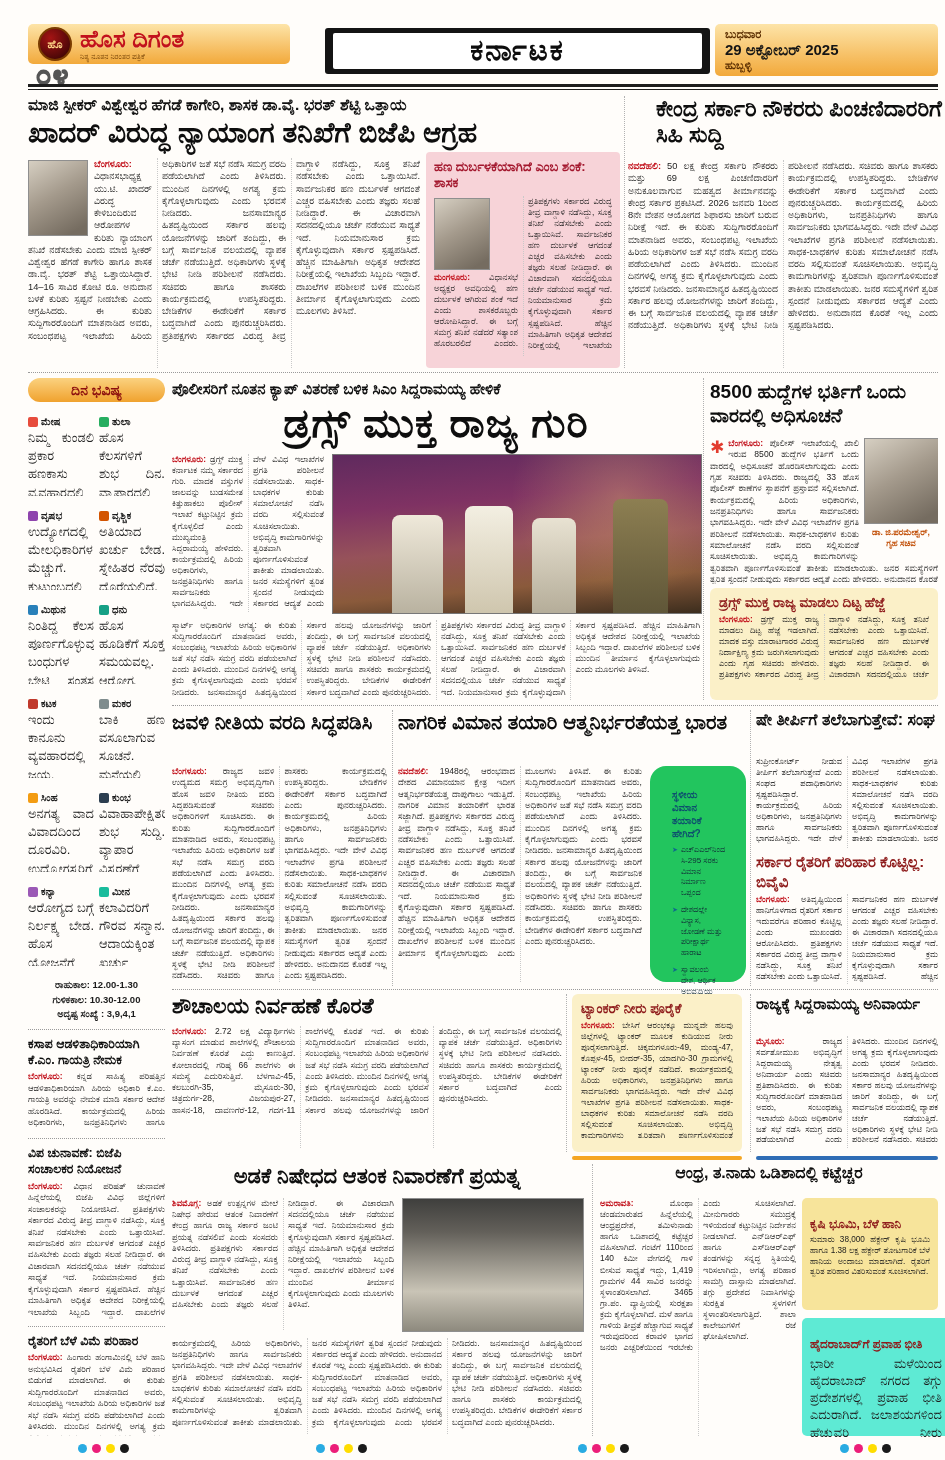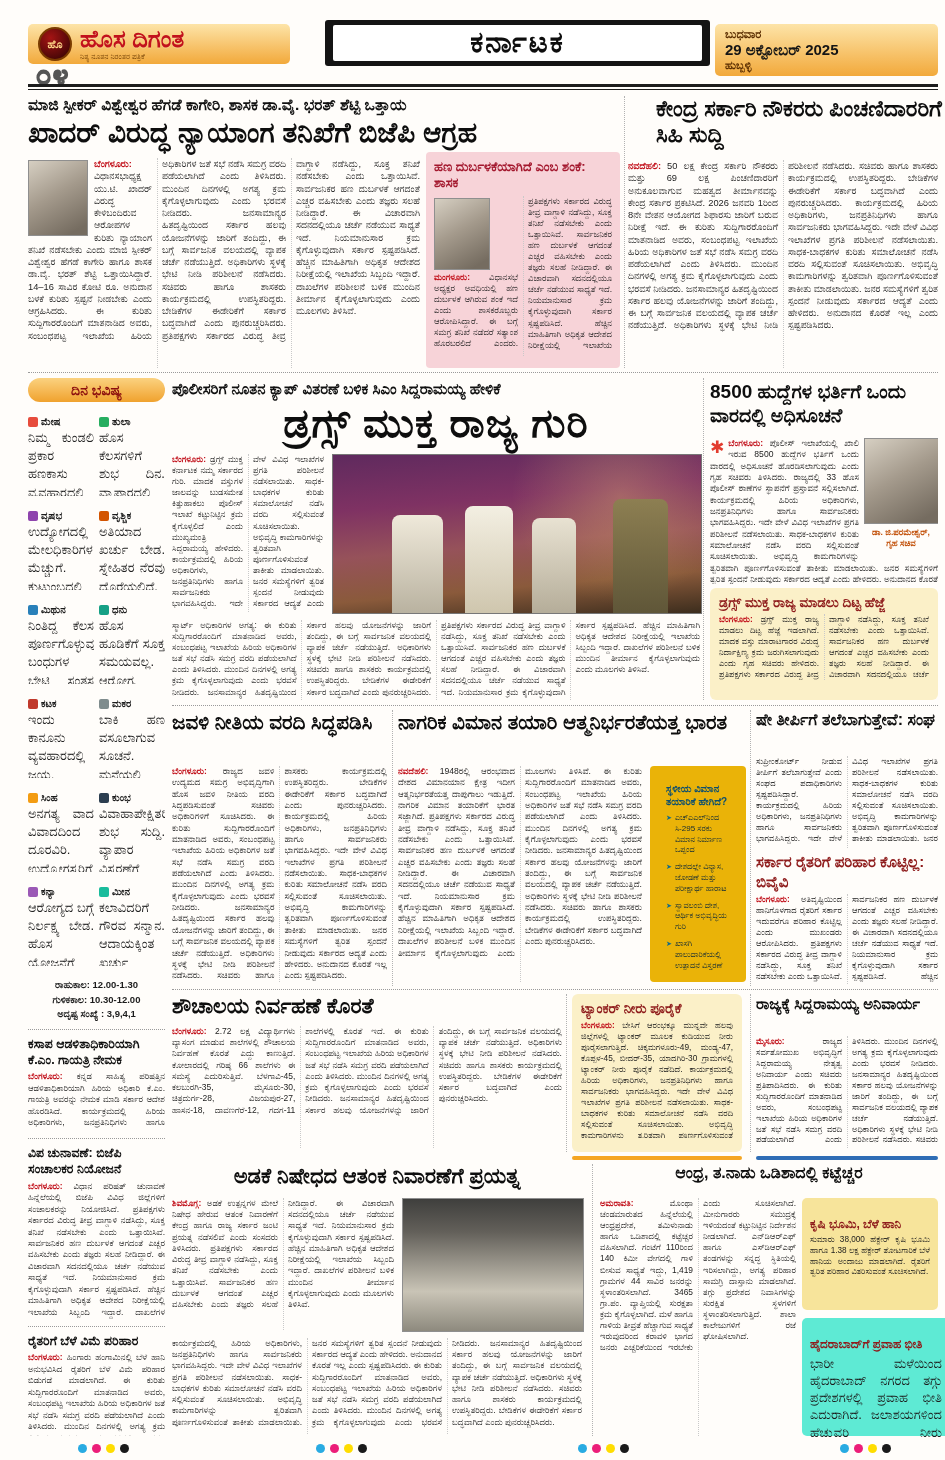--- a/index.html
+++ b/index.html
@@ -66,21 +66,21 @@
   .zcell:nth-child(11) .zicon{background:#9b59b6}.zcell:nth-child(12) .zicon{background:#1abc9c}
   .horo-foot{margin-top:12px;text-align:center;font-size:9.5px;font-weight:800;line-height:1.55;}
   .sep{border-top:1px dotted #9a9a9a;margin:7px 0;}
   .lc-head{font-size:12.5px;font-weight:900;line-height:1.25;margin-bottom:3px;color:#0e0e0e;}
   .lc-body{font-size:8.5px;line-height:1.35;text-align:justify;overflow:hidden;}
   
   .pinkbox{background:#f7d3d8;border-radius:4px;padding:7px 8px;box-sizing:border-box;}
   .pink-title{font-size:13px;font-weight:900;color:#a3172d;line-height:1.25;margin-bottom:4px;}
   .ybox{background:#fbf0c8;border-radius:6px;padding:7px 9px;box-sizing:border-box;}
   .ybox-title{font-size:13.5px;font-weight:900;color:#8e1b1b;line-height:1.2;margin-bottom:3px;}
-  .cyanbox{background:#eab308;border-radius:4px;padding:16px;box-sizing:border-box;}
+  .cyanbox{background:#22c55e;border-radius:16px;padding:22px;box-sizing:border-box;}
   .cyan-title{font-size:10px;font-weight:900;color:#0d4f6e;margin-bottom:5px;line-height:1.3;}
   .cyan-item{font-size:8px;line-height:1.35;margin-bottom:6px;color:#112a36;display:flex;gap:3px;text-align:left;}
   .cyan-item::before{content:"➤";color:#0d6a8c;font-size:7px;}
   .box2{border-radius:5px;padding:19px 8px;box-sizing:border-box;}
   .box2-title{font-size:12px;font-weight:900;color:#8e1b1b;line-height:1.25;margin-bottom:3px;}
   .cap{font-size:8.5px;font-weight:800;color:#c2510a;text-align:center;line-height:1.25;}
   .cap-wrap{float:right;width:74px;margin:0 0 3px 5px;}
   .flower{float:left;color:#e23b2e;font-size:17px;line-height:1;margin:1px 4px 0 0;}
   
   .bar{position:absolute;height:4px;border-radius:2px;}
@@ -94,21 +94,21 @@
 <div class="page">
 
   <div class="abs mast-logo" style="left:28px;top:24px;width:262px;height:40px;box-sizing:border-box;">
     <span class="logo-circle">ಹೊ</span>
     <span>
       <span class="logo-name">ಹೊಸ ದಿಗಂತ</span>
       <span class="logo-tag">ನಿತ್ಯ ನೂತನ ನಿರಂತರ ಪತ್ರಿಕೆ</span>
     </span>
   </div>
   <div class="abs page-num" style="left:36px;top:60px;">೦೪</div>
-  <div class="abs mast-center" style="left:325px;top:20px;width:385px;height:46px;">
+  <div class="abs mast-center" style="left:325px;top:28px;width:385px;height:46px;">
     <div class="mast-center-inner">ಕರ್ನಾಟಕ</div>
   </div>
   <div class="abs mast-date" style="left:715px;top:24px;width:223px;height:52px;">
     <div class="md-day">ಬುಧವಾರ</div>
     <div class="md-date">29 ಅಕ್ಟೋಬರ್ 2025</div>
     <div class="md-ed">ಹುಬ್ಬಳ್ಳಿ</div>
   </div>
   <div class="abs" style="left:28px;top:84px;width:910px;border-top:3px solid #1d1d1d;"></div>
   <div class="abs" style="left:28px;top:89px;width:910px;border-top:1px solid #1d1d1d;"></div>
 

